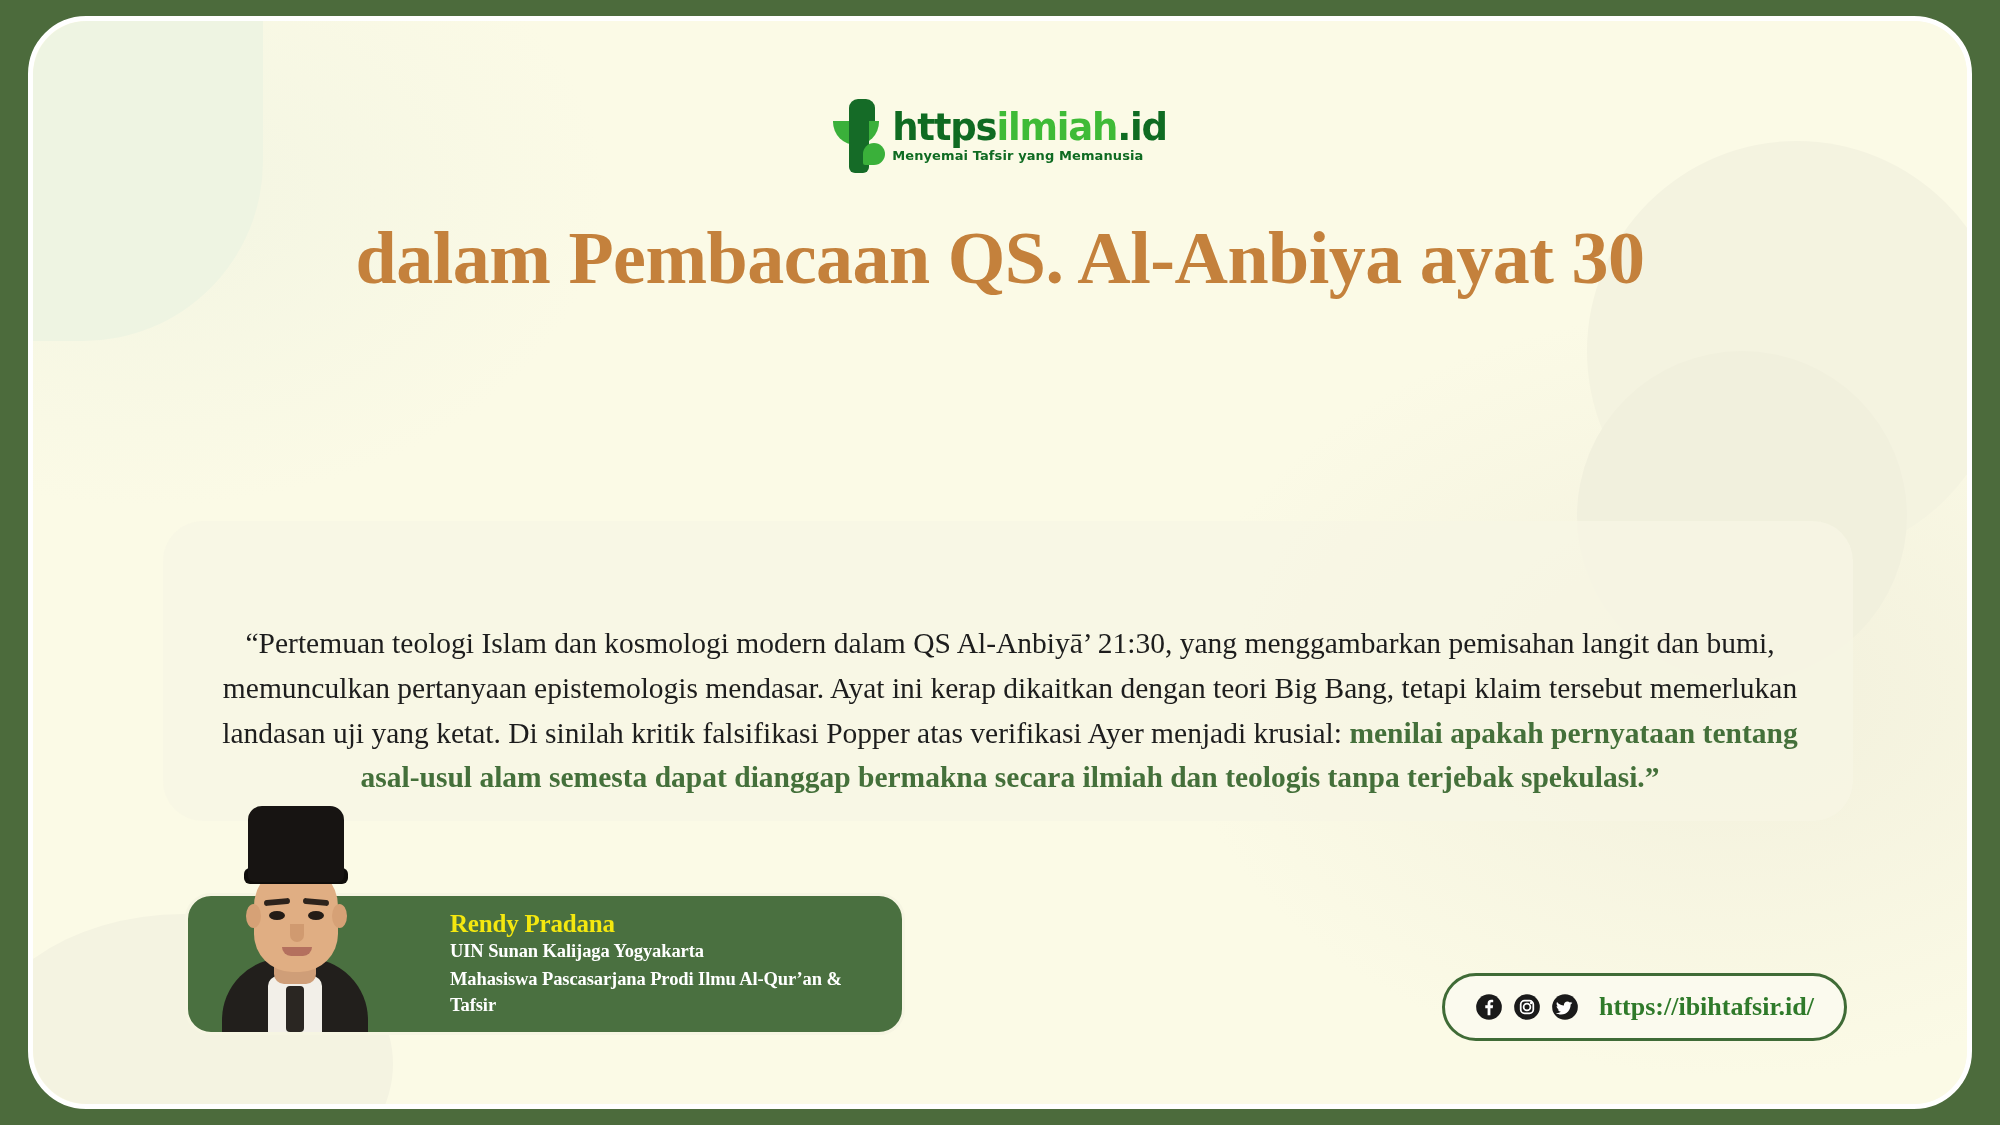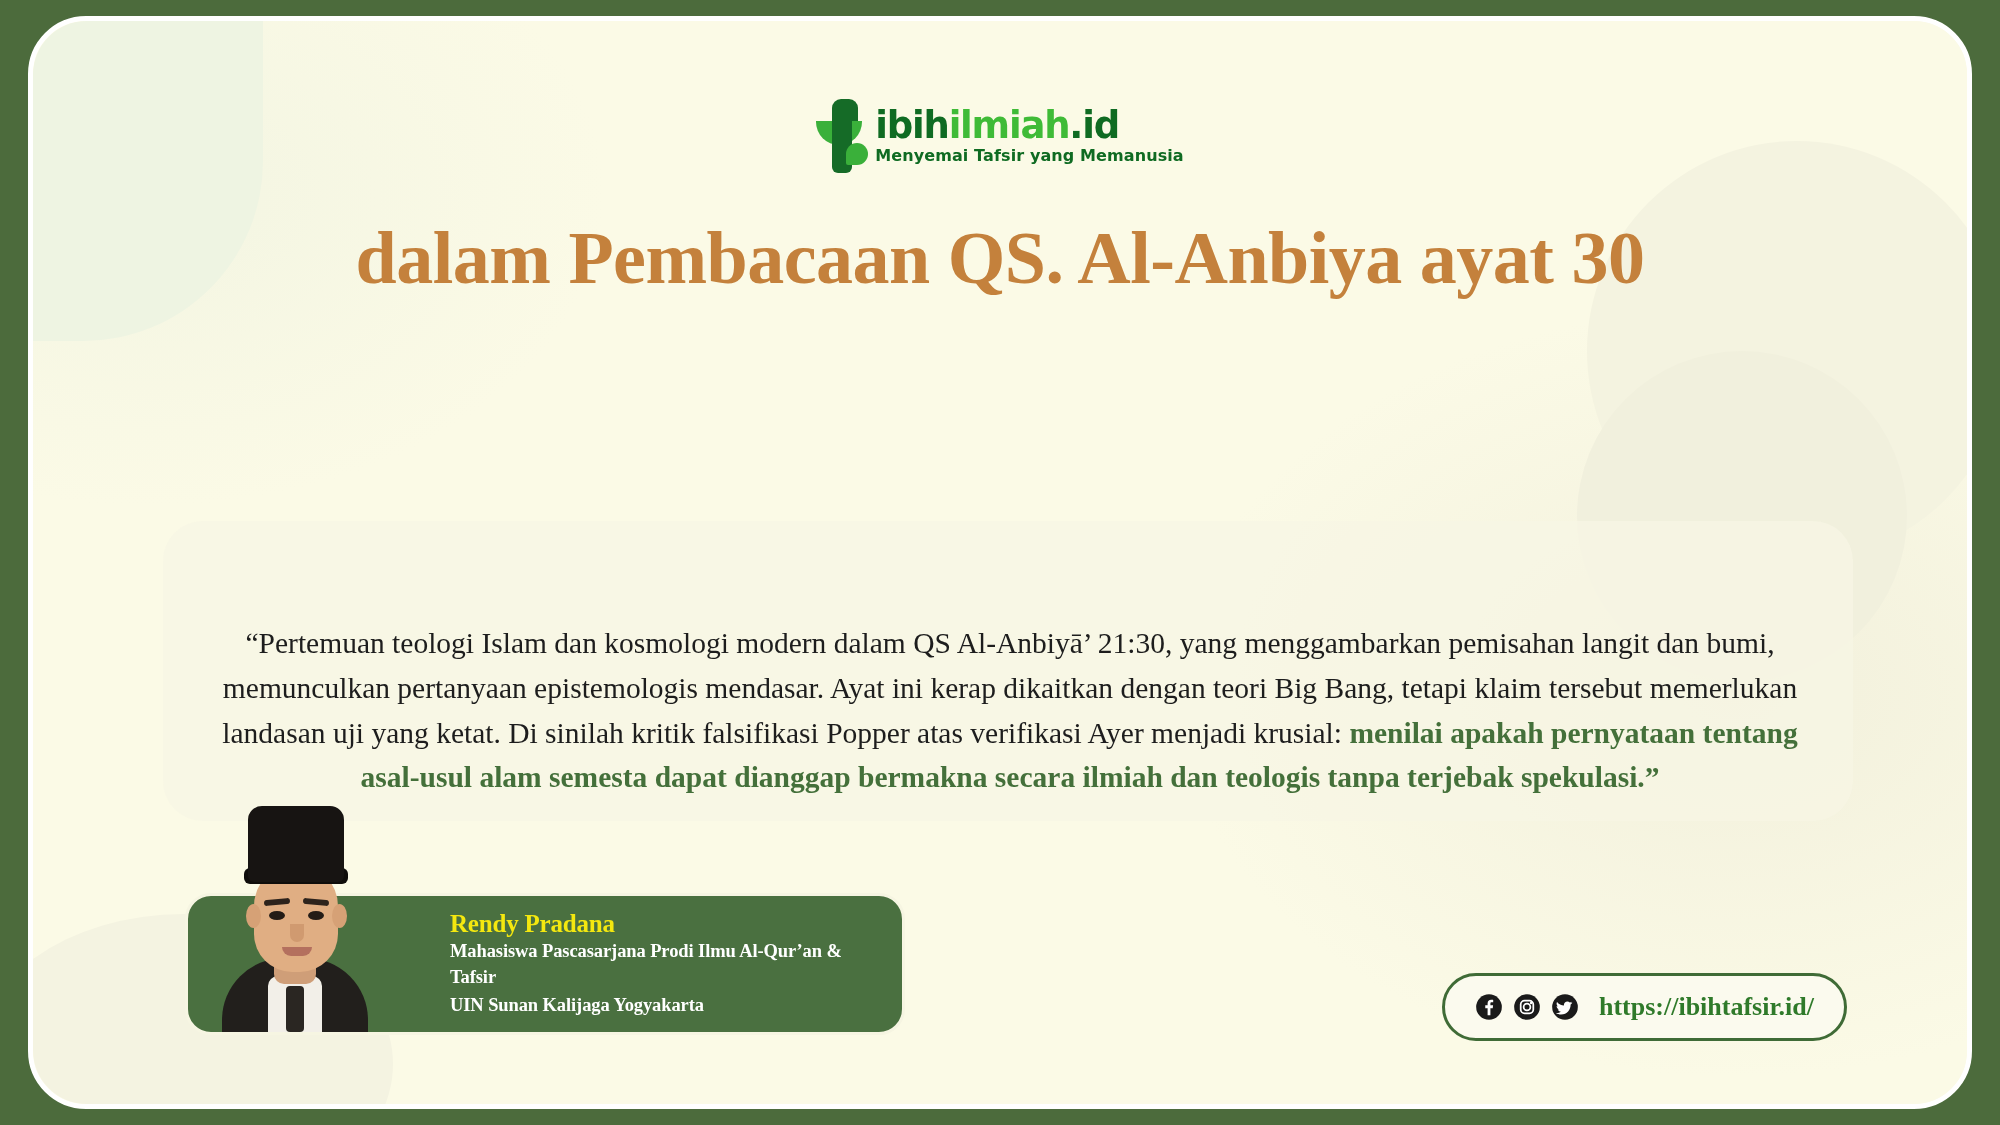--- a/index.html
+++ b/index.html
@@ -113,21 +113,21 @@
     letter-spacing: -1.2px;
     line-height: 1;
     white-space: nowrap;
   }
   #logo-name .p1 { color: #0f6b22; }
   #logo-name .p2 { color: #3fbb37; }
   #logo-name .p3 { color: #0f6b22; }
   #logo-tagline {
     font-family: "DejaVu Sans", sans-serif;
     font-weight: 700;
-    font-size: 16px;
+    font-size: 13px;
     color: #0f6b22;
     letter-spacing: .1px;
     margin-top: 2px;
     white-space: nowrap;
   }
 
   
   #title-block {
     position: absolute;
     left: 0; right: 0; top: 198px;
@@ -346,21 +346,21 @@
 
     <div id="logo-row">
       <div id="logo-wrap">
         <div id="logo-mark">
           <div class="m-top"></div>
           <div class="m-bowl"></div>
           <div class="m-stem"></div>
           <div class="m-leaf"></div>
         </div>
         <div id="logo-text">
-          <div id="logo-name"><span class="p1">ibih</span><span class="p2">ilmiah</span><span class="p3">.id</span></div>
+          <div id="logo-name"><span class="p1">https</span><span class="p2">ilmiah</span><span class="p3">.id</span></div>
           <div id="logo-tagline">Menyemai Tafsir yang Memanusia</div>
         </div>
       </div>
     </div>
 
     <div id="title-block">
       <div class="title-line" id="title-line-2">dalam Pembacaan QS. Al-Anbiya ayat 30</div>
     </div>
 
     <div id="quote-card">
@@ -380,22 +380,22 @@
         <div class="brow-r"></div>
         <div class="eye-l"></div>
         <div class="eye-r"></div>
         <div class="nose"></div>
         <div class="mouth"></div>
         <div class="peci-brim"></div>
         <div class="peci"></div>
       </div>
       <div id="author-info">
         <div id="author-name">Rendy Pradana</div>
+        <div class="author-sub">UIN Sunan Kalijaga Yogyakarta</div>
         <div class="author-sub">Mahasiswa Pascasarjana Prodi Ilmu Al-Qur’an &amp; Tafsir</div>
-        <div class="author-sub">UIN Sunan Kalijaga Yogyakarta</div>
       </div>
     </div>
 
     <div id="social-pill">
       <span class="soc-icon">
         <svg width="28" height="28" viewBox="0 0 24 24">
             <circle cx="12" cy="12" r="11" fill="#1a1a1a"></circle>
             <path d="M13.2 19v-6h2l.3-2.4h-2.3V9.1c0-.7.2-1.1 1.2-1.1h1.2V5.9c-.2 0-.9-.1-1.8-.1-1.8 0-3 1.1-3 3.1v1.7H8.8V13h2v6z" fill="#ffffff"></path>
           </svg>
       </span>

